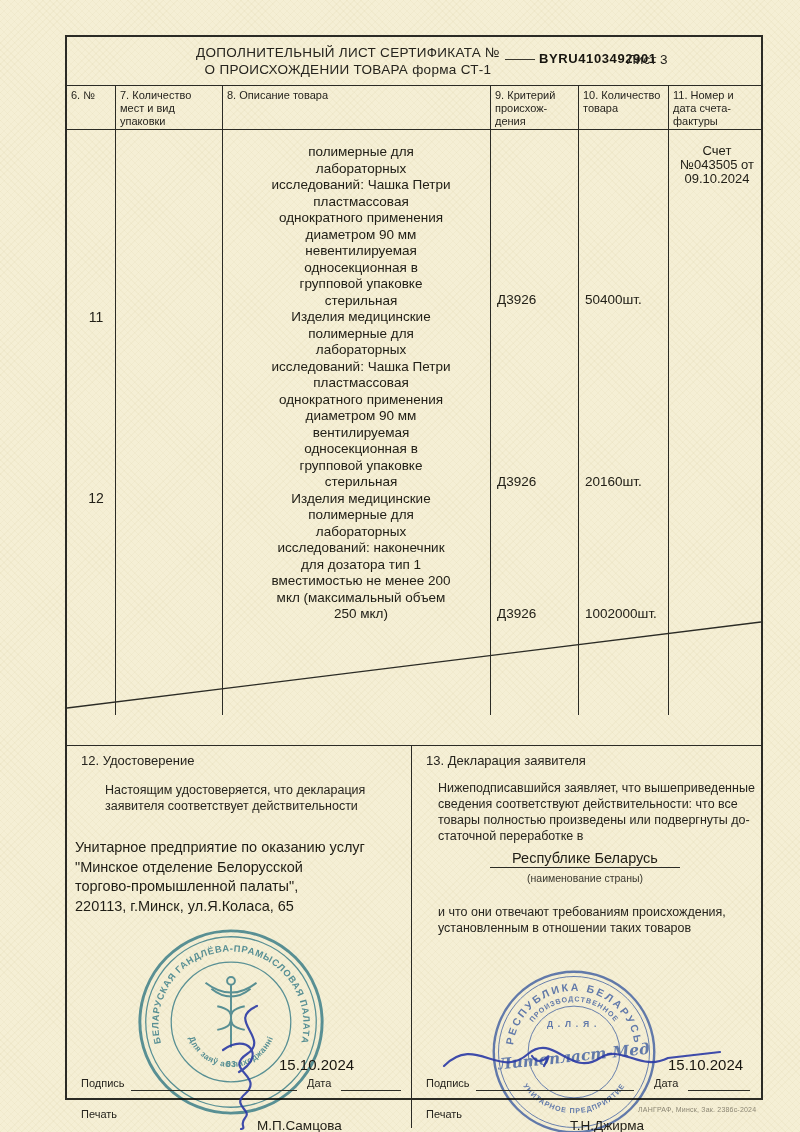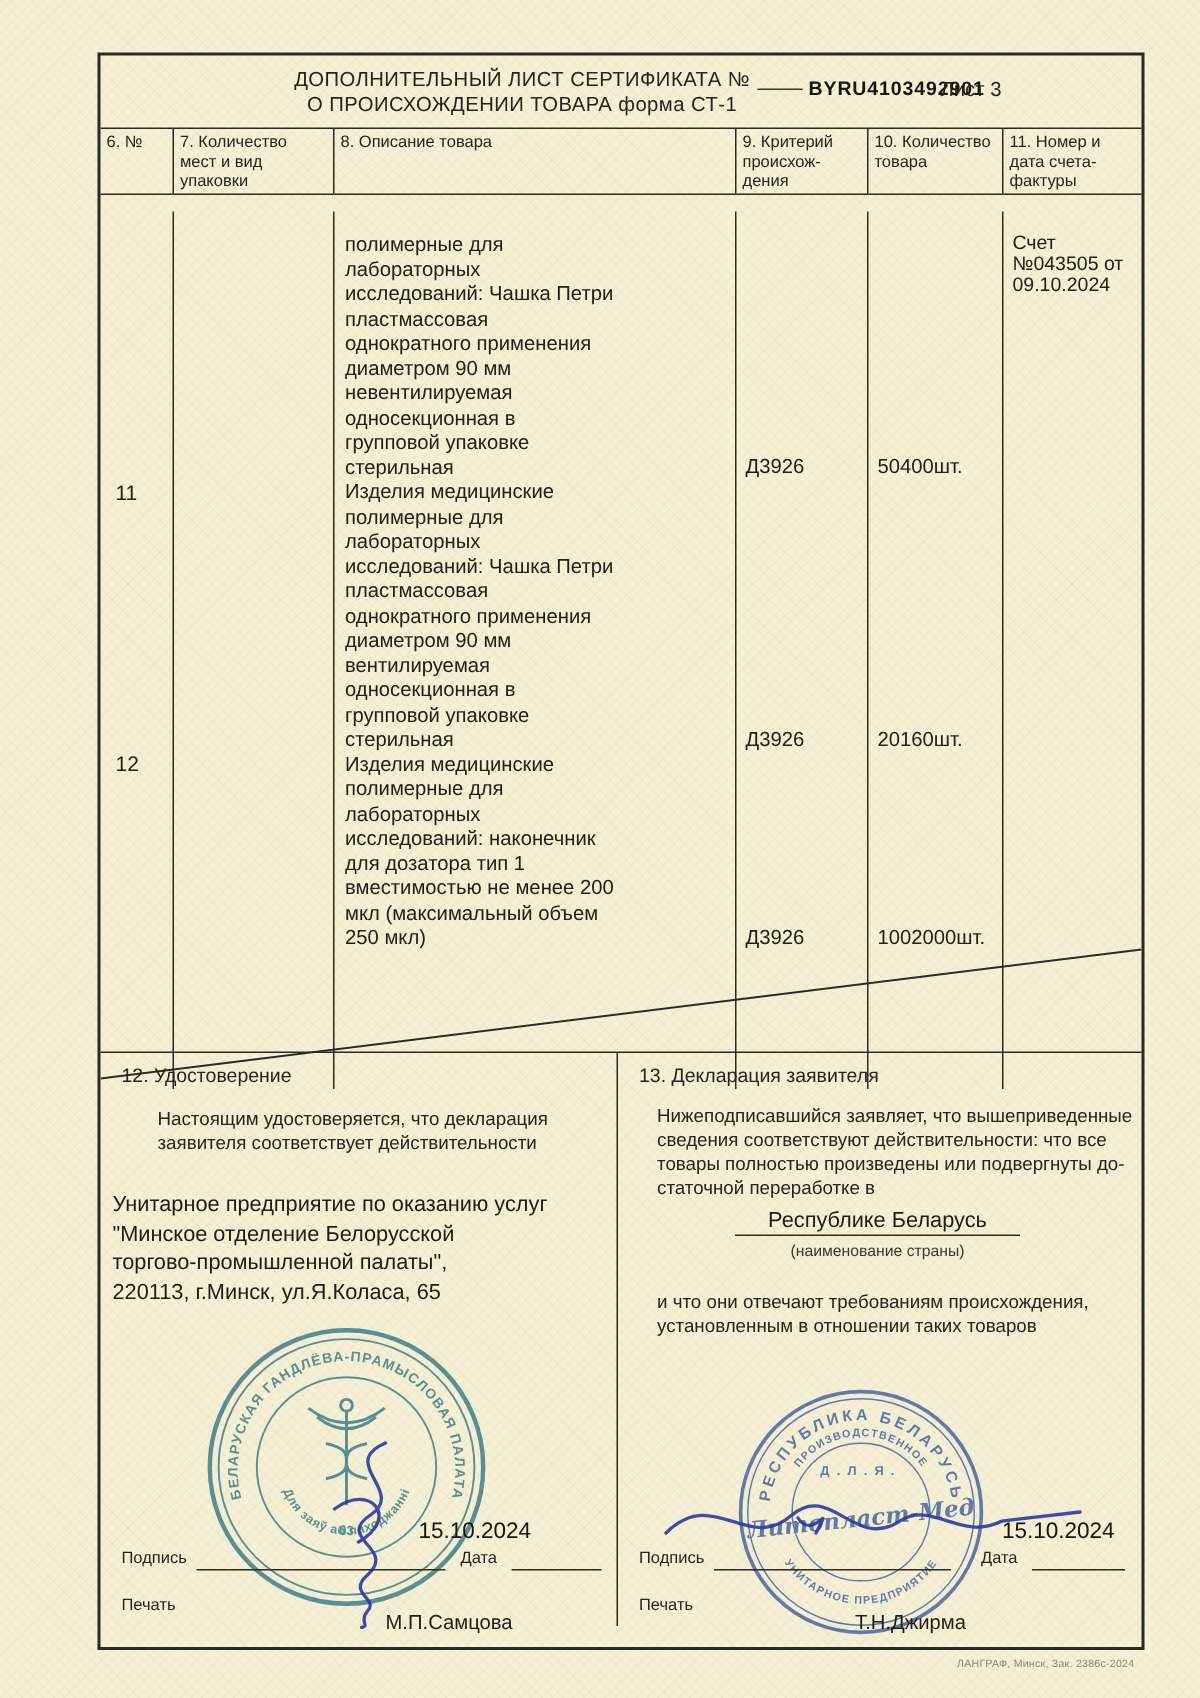--- a/index.html
+++ b/index.html
@@ -26,36 +26,36 @@
   .sheet-label{ position:absolute; left:560px; top:15px; font-size:13.5px; color:#26241e; }
 
   
   .thead{ position:absolute; left:0; top:48px; width:100%; height:45px; display:flex;
           border-top:1.5px solid #2b2b25; border-bottom:1.5px solid #2b2b25; }
   .th{ font-size:11px; line-height:13px; padding:3px 4px; border-right:1.5px solid #2b2b25; color:#26241e; }
   .th:last-child{ border-right:none; }
   .c6{ width:49px; } .c7{ width:107px; } .c8{ width:268px; } .c9{ width:88px; } .c10{ width:90px; } .c11{ flex:1; }
 
   
-  .tbody{ position:absolute; left:0; top:104px; width:100%; height:585px; }
+  .tbody{ position:absolute; left:0; top:93px; width:100%; height:585px;text-align:center; }
   .col-row{ display:flex; height:100%; }
   .cl{ border-right:1.5px solid #2b2b25; height:100%; }
   .cl:last-child{ border-right:none; }
 
   .desc-stack{ position:absolute; left:163px; top:14px; width:262px; font-size:13.5px; line-height:16.5px; color:#222018; }
   .rownum{ position:absolute; left:10px; width:38px; font-size:14px; color:#222018; }
   .n11{ top:179px; } .n12{ top:360px; }
   .crit{ position:absolute; left:430px; font-size:13.5px; color:#222018; }
   .qty{ position:absolute; left:518px; font-size:13.5px; color:#222018; }
   .t1{ top:162px; } .t2{ top:344px; } .t3{ top:476px; }
   .invoice{ position:absolute; left:608px; top:14px; width:84px; font-size:13px; line-height:14px; color:#222018; }
   .strike{ position:absolute; left:0; top:0; pointer-events:none; }
 
   
-  .bottom{ position:absolute; left:0; top:664px; width:100%; height:383px; border-top:1.5px solid #2b2b25; display:flex; }
+  .bottom{ position:absolute; left:0; top:708px; width:100%; height:383px; border-top:1.5px solid #2b2b25; display:flex; }
   .b-left{ width:345px; border-right:1.5px solid #2b2b25; position:relative; }
   .b-right{ flex:1; position:relative; }
   .sec-title{ position:absolute; left:14px; top:7px; font-size:13px; color:#26241e; }
   .stmt{ position:absolute; font-size:12.5px; line-height:16px; color:#26241e; }
   .b-left .stmt{ left:38px; top:36px; }
   .authority{ position:absolute; left:8px; top:92px; font-size:14.5px; line-height:19.5px; color:#1f1d15; }
   .b-right .stmt{ left:26px; top:34px; }
   .country{ position:absolute; left:78px; top:104px; width:190px; text-align:center; font-size:14.5px;
             border-bottom:1.2px solid #2b2b25; padding-bottom:1px; color:#1f1d15; }
   .country-caption{ position:absolute; left:78px; top:126px; width:190px; text-align:center; font-size:10.5px; color:#3a382f; }

